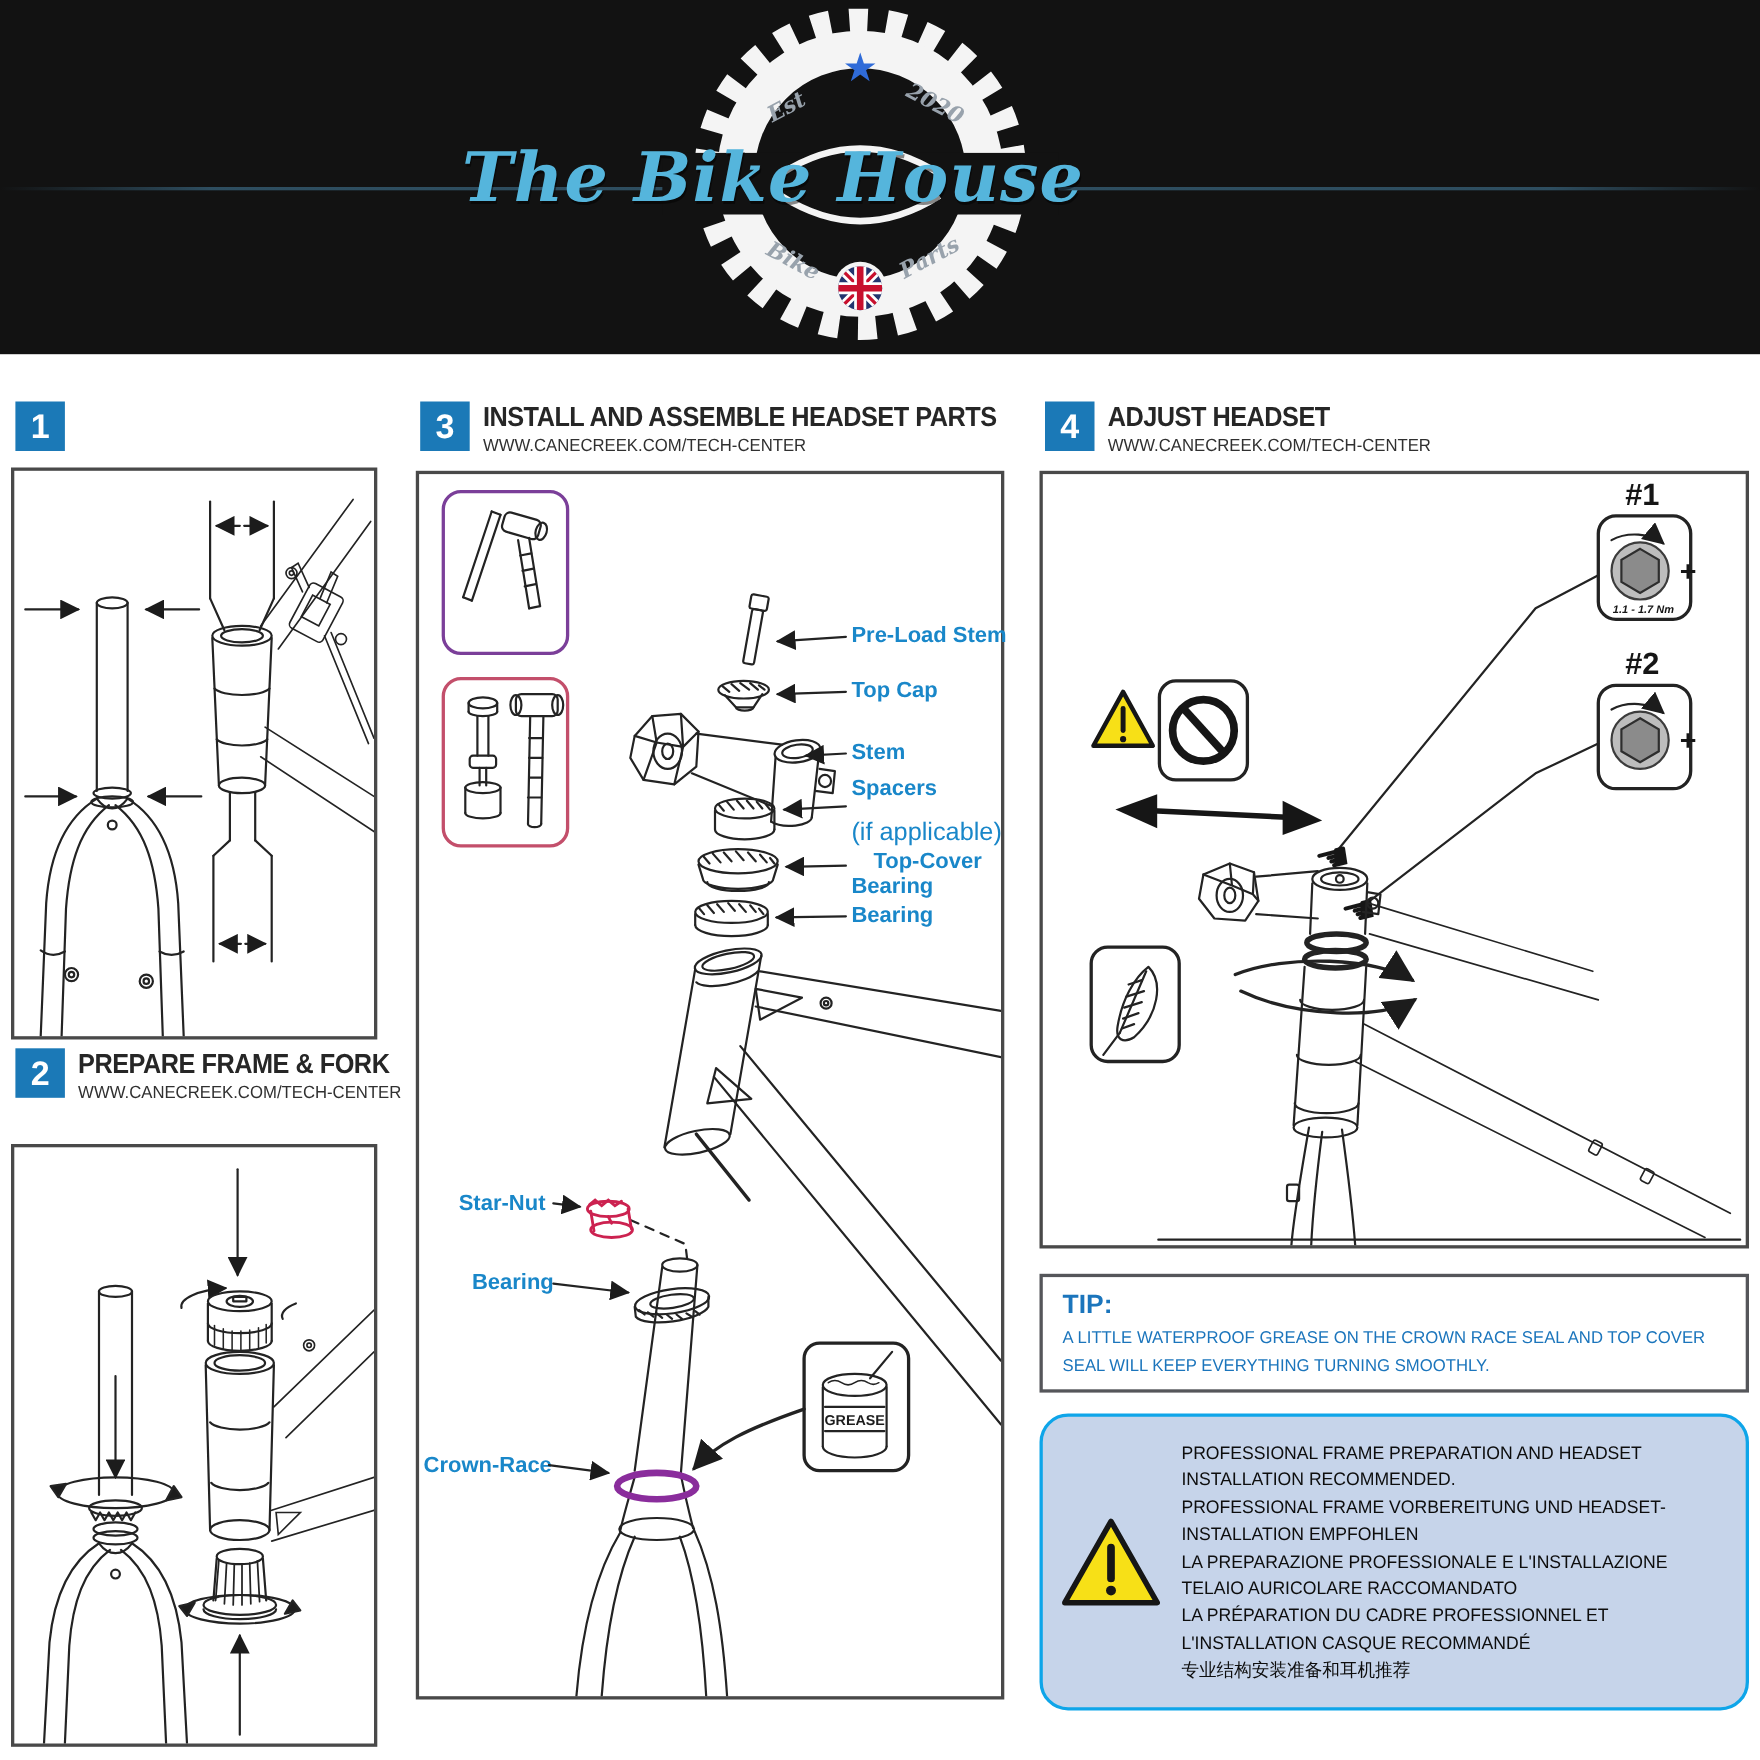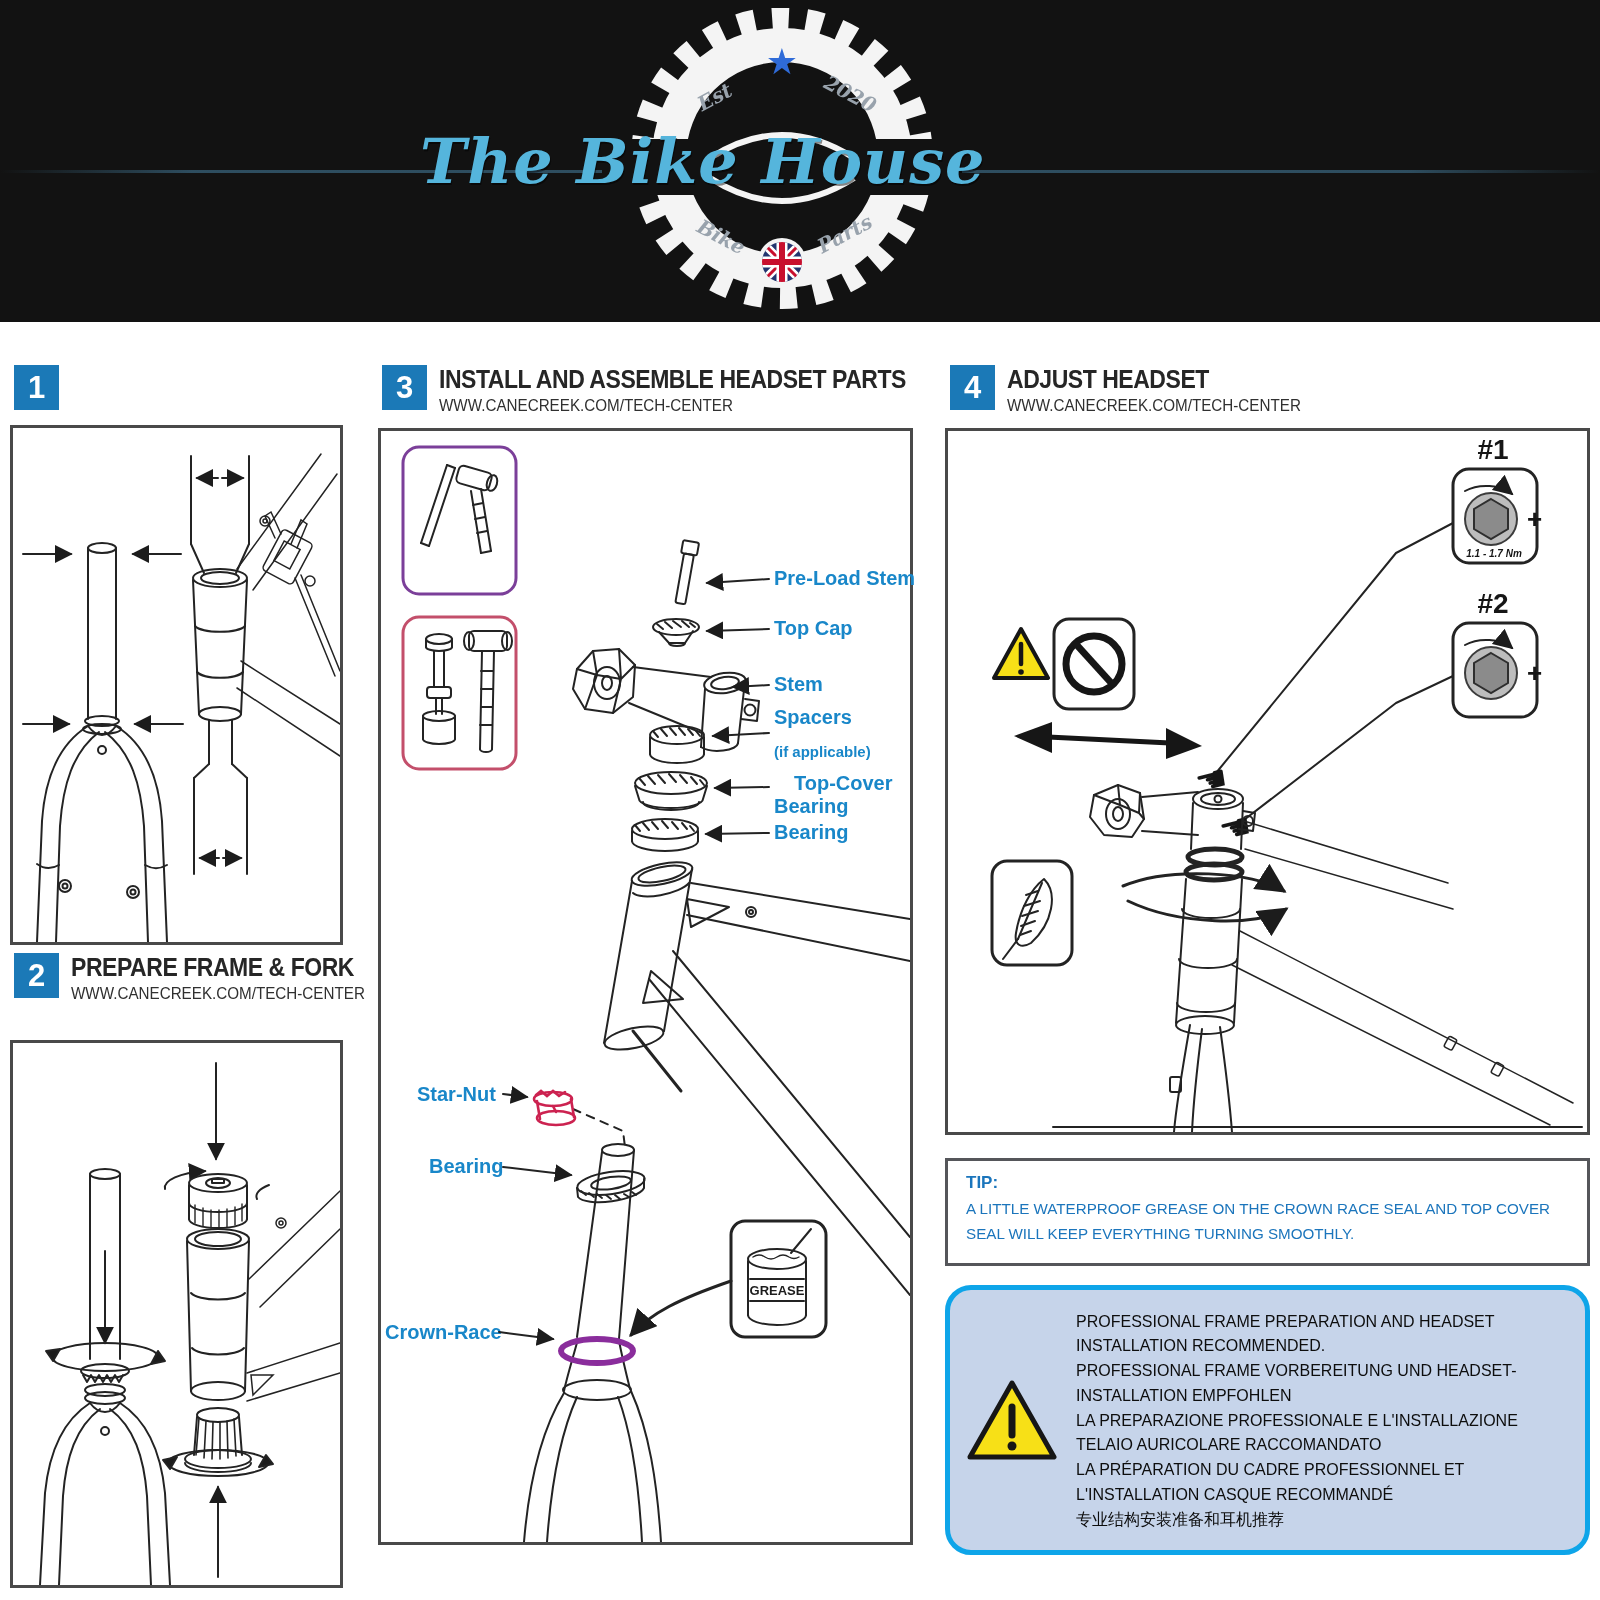--- a/index.html
+++ b/index.html
@@ -18,28 +18,28 @@
   .sec-head{position:absolute;display:flex;align-items:flex-start;gap:12px;}
   .badge{width:45px;height:45px;background:#1b79b7;color:#fff;font-weight:bold;font-size:31px;
          text-align:center;line-height:45px;flex:0 0 auto;}
   .ht .t{font-size:25px;font-weight:bold;color:#262626;letter-spacing:-.5px;white-space:nowrap;
          transform:scaleX(.92);transform-origin:0 50%;}
   .ht .u{font-size:16px;color:#303030;margin-top:3px;white-space:nowrap;
          transform:scaleX(.95);transform-origin:0 50%;}
   
   .panel{position:absolute;background:#fff;border:3px solid #494949;box-sizing:border-box;}
   .plabel{position:absolute;color:#1987c9;font-weight:bold;font-size:20px;white-space:nowrap;}
-  .plabel.small{font-size:15px;font-weight:bold;}
+  .plabel.small{font-size:23px;font-weight:normal;}
   
   .tipbox{position:absolute;background:#fff;border:3px solid #55565a;box-sizing:border-box;padding:12px 18px;}
-  .tip-h{color:#1b75bc;font-weight:bold;font-size:17px;}
+  .tip-h{color:#1b75bc;font-weight:bold;font-size:24px;}
   .tip-b{color:#1b75bc;font-size:15.5px;line-height:1.6;margin-top:4px;font-weight:normal;
          transform:scaleX(.98);transform-origin:0 0;}
   
-  .warnbox{position:absolute;background:#c6d4ea;border:5px solid #0ea5e9;border-radius:26px;
+  .warnbox{position:absolute;background:#c6d4ea;border:3px solid #0ea5e9;border-radius:26px;
            box-sizing:border-box;display:flex;align-items:center;gap:18px;padding:18px 26px 18px 16px;}
   .warn-text{font-size:16.5px;color:#0d0d0d;line-height:1.5;transform:scaleX(.97);transform-origin:0 50%;}
   svg{display:block;}
   .lw{stroke:#232323;stroke-width:2;fill:none;stroke-linecap:round;stroke-linejoin:round;}
   .lw15{stroke:#232323;stroke-width:1.5;fill:none;stroke-linecap:round;}
   .lw3{stroke:#232323;stroke-width:3;fill:none;stroke-linecap:round;stroke-linejoin:round;}
 </style>
 </head>
 <body>
 

